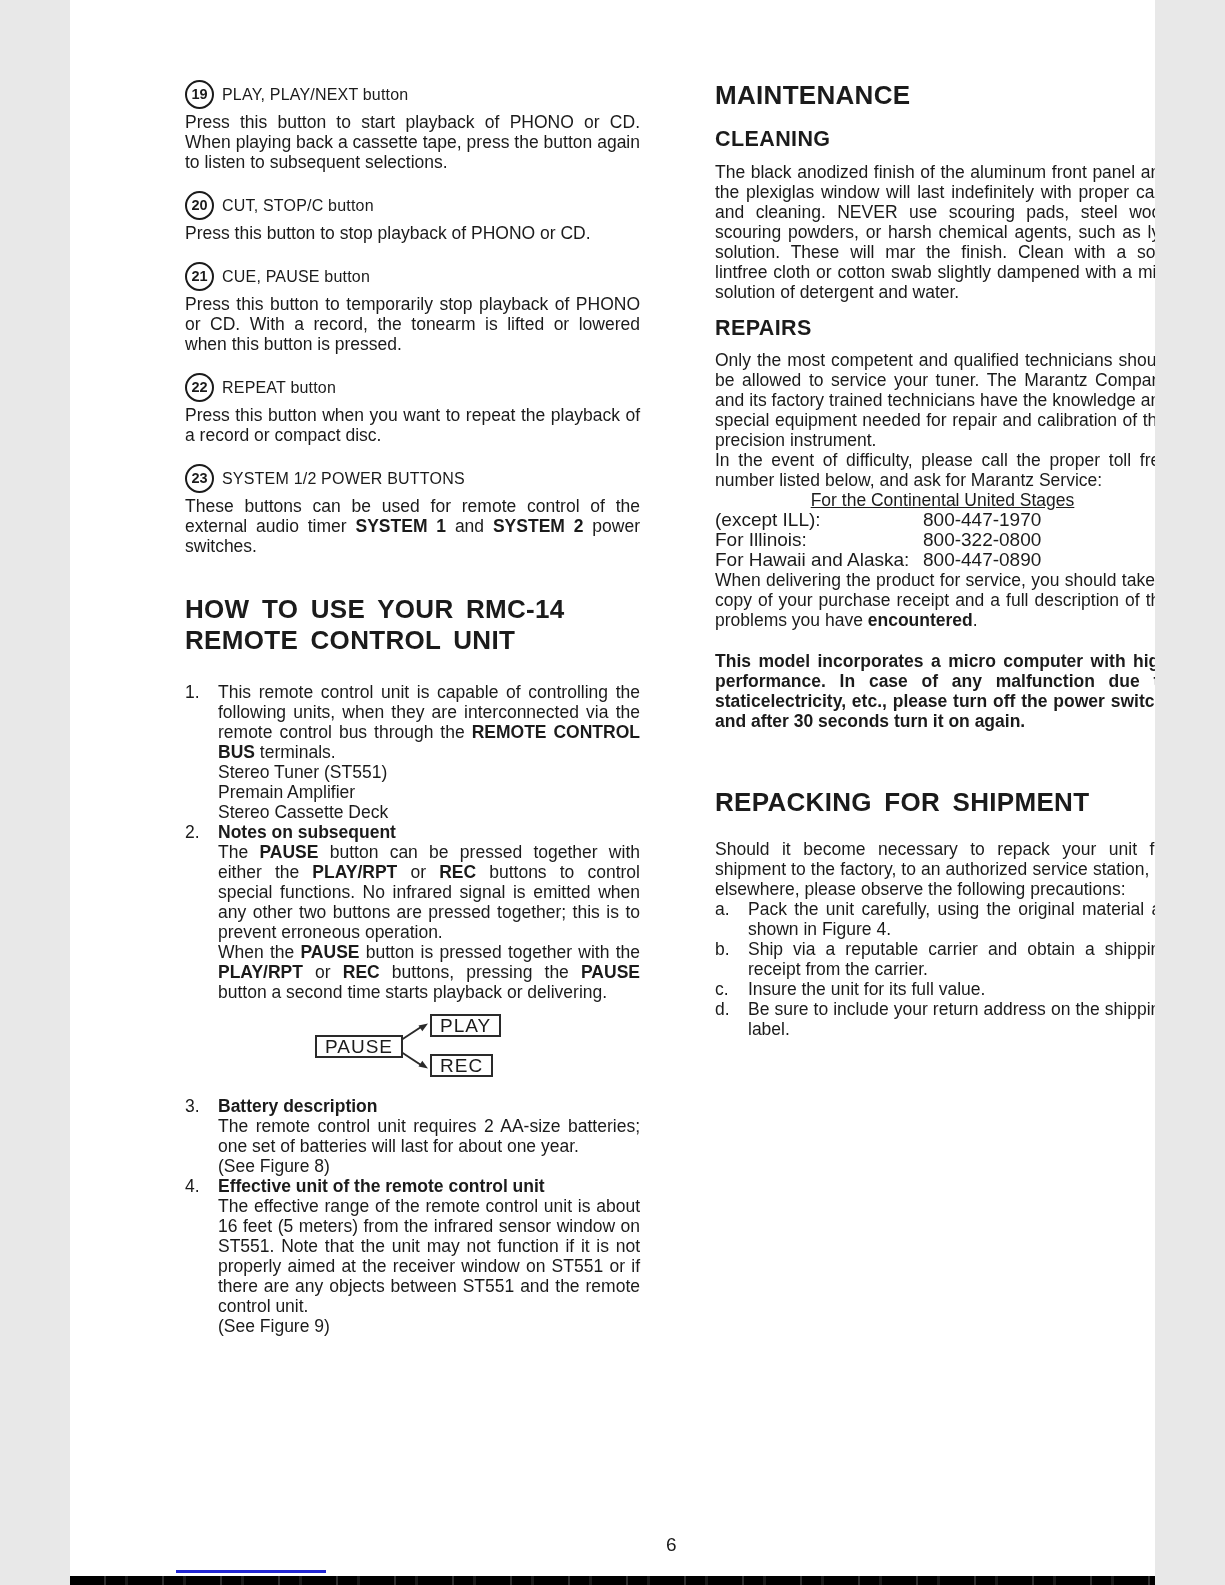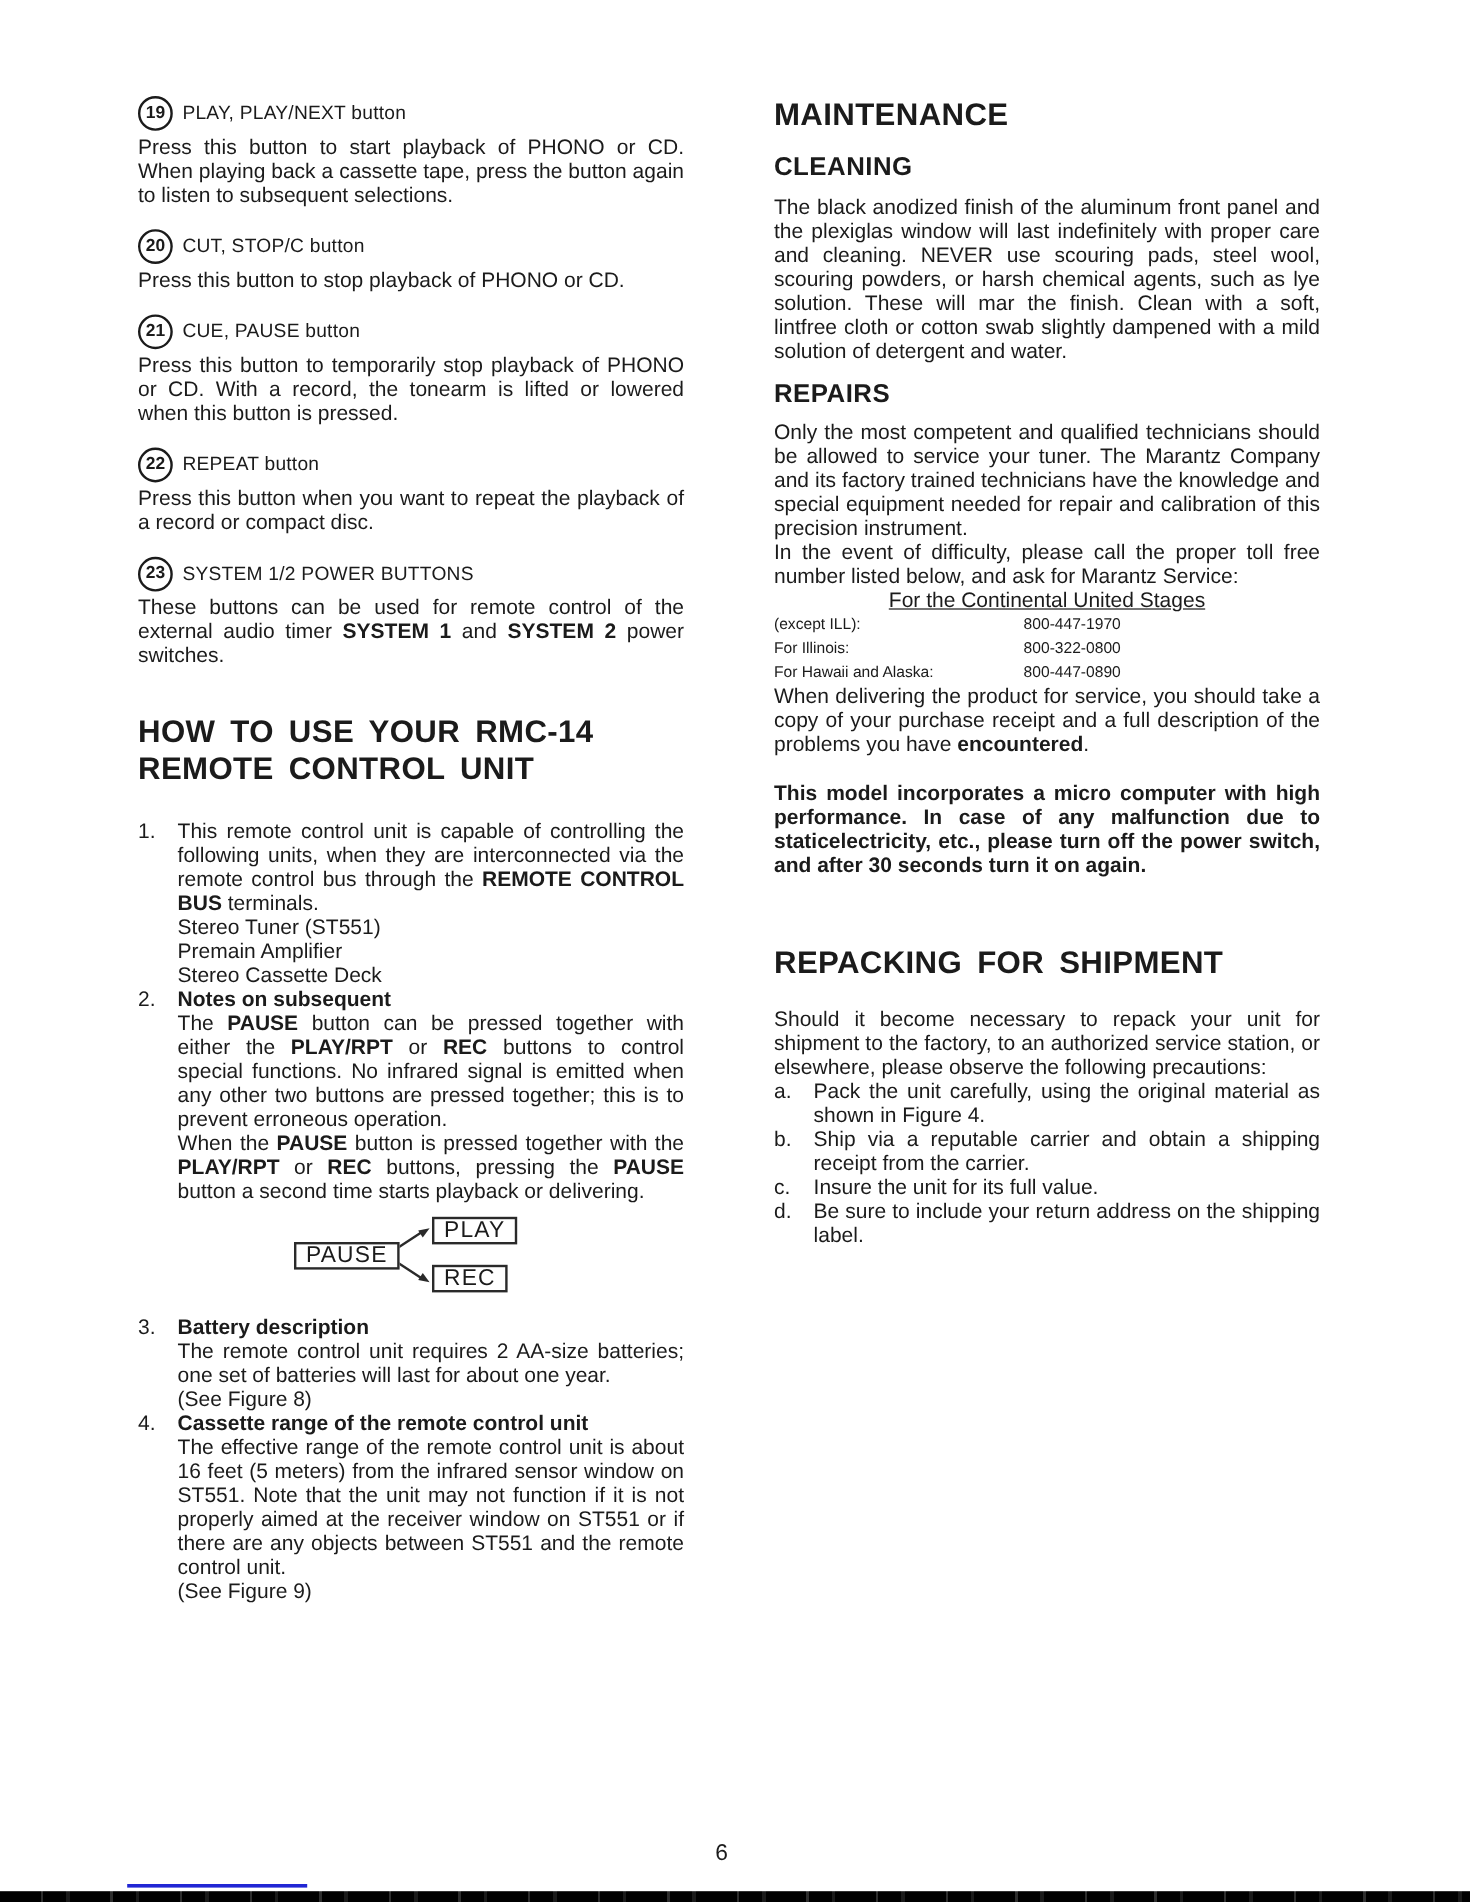--- a/index.html
+++ b/index.html
@@ -1,17 +1,17 @@
 <!DOCTYPE html>
 <html><head>
 <meta charset="utf-8">
 <style>
   html,body{margin:0;padding:0;background:#e8e8e8;}
   .page{
-    position:relative;width:1225px;height:1585px;background:#ffffff;
+    position:relative;width:1085px;height:1585px;background:#ffffff;
     font-family:"Liberation Sans", sans-serif;color:#1b1b1b;overflow:hidden;
     margin:0 auto;
   }
   .col{position:absolute;top:80px;width:455px;}
   .col-left{left:115px;}
   .col-right{left:645px;}
 
   .body-text{font-size:17.5px;line-height:20px;text-align:justify;}
   .plain{text-align:center;text-decoration:underline;}
 
@@ -40,21 +40,21 @@
   .diagram{position:relative;height:72px;margin:8px 0 14px 0;}
   .dbox{
     position:absolute;border:2px solid #2a2a2a;background:#fff;
     font-size:19px;line-height:17px;padding:1px 8px;letter-spacing:1px;
   }
   .dsvg{position:absolute;left:0;top:0;}
 
   
   .mt-clean{margin-top:16px;margin-bottom:10px;}
   .mt-repairs{margin-top:14px;margin-bottom:9px;}
-  .phone-row{font-size:13px;line-height:20px;display:flex;}
+  .phone-row{font-size:19px;line-height:20px;display:flex;}
   .phone-label{flex:none;width:208px;}
   .notice{font-weight:bold;margin-top:21px;}
   .repack-head{margin-top:56px;margin-bottom:21px;}
   .abc{display:flex;}
   .abc-letter{flex:none;width:33px;font-size:17.5px;line-height:20px;}
 
   .page-number{position:absolute;left:596px;top:1534px;font-size:19px;}
   .footer-blue{position:absolute;left:106px;top:1570px;width:150px;height:3px;background:#2126d4;}
   .footer-bar{
     position:absolute;left:0;top:1576px;width:1225px;height:9px;
@@ -147,21 +147,21 @@
         <div class="li-body">
           <div class="li-title">Battery description</div>
           <div class="body-text">The remote control unit requires 2 AA-size batteries; one set of batteries will last for about one year.</div>
           <div class="unit-line">(See Figure 8)</div>
         </div>
       </div>
 
       <div class="li">
         <div class="li-num">4.</div>
         <div class="li-body">
-          <div class="li-title">Cassette range of the remote control unit</div>
+          <div class="li-title">Effective unit of the remote control unit</div>
           <div class="body-text">The effective range of the remote control unit is about 16 feet (5 meters) from the infrared sensor window on ST551. Note that the unit may not function if it is not properly aimed at the receiver window on ST551 or if there are any objects between ST551 and the remote control unit.</div>
           <div class="unit-line">(See Figure 9)</div>
         </div>
       </div>
     </div>
   </div>
 
   <div class="col col-right">
 
     <div class="big-head">MAINTENANCE</div>

